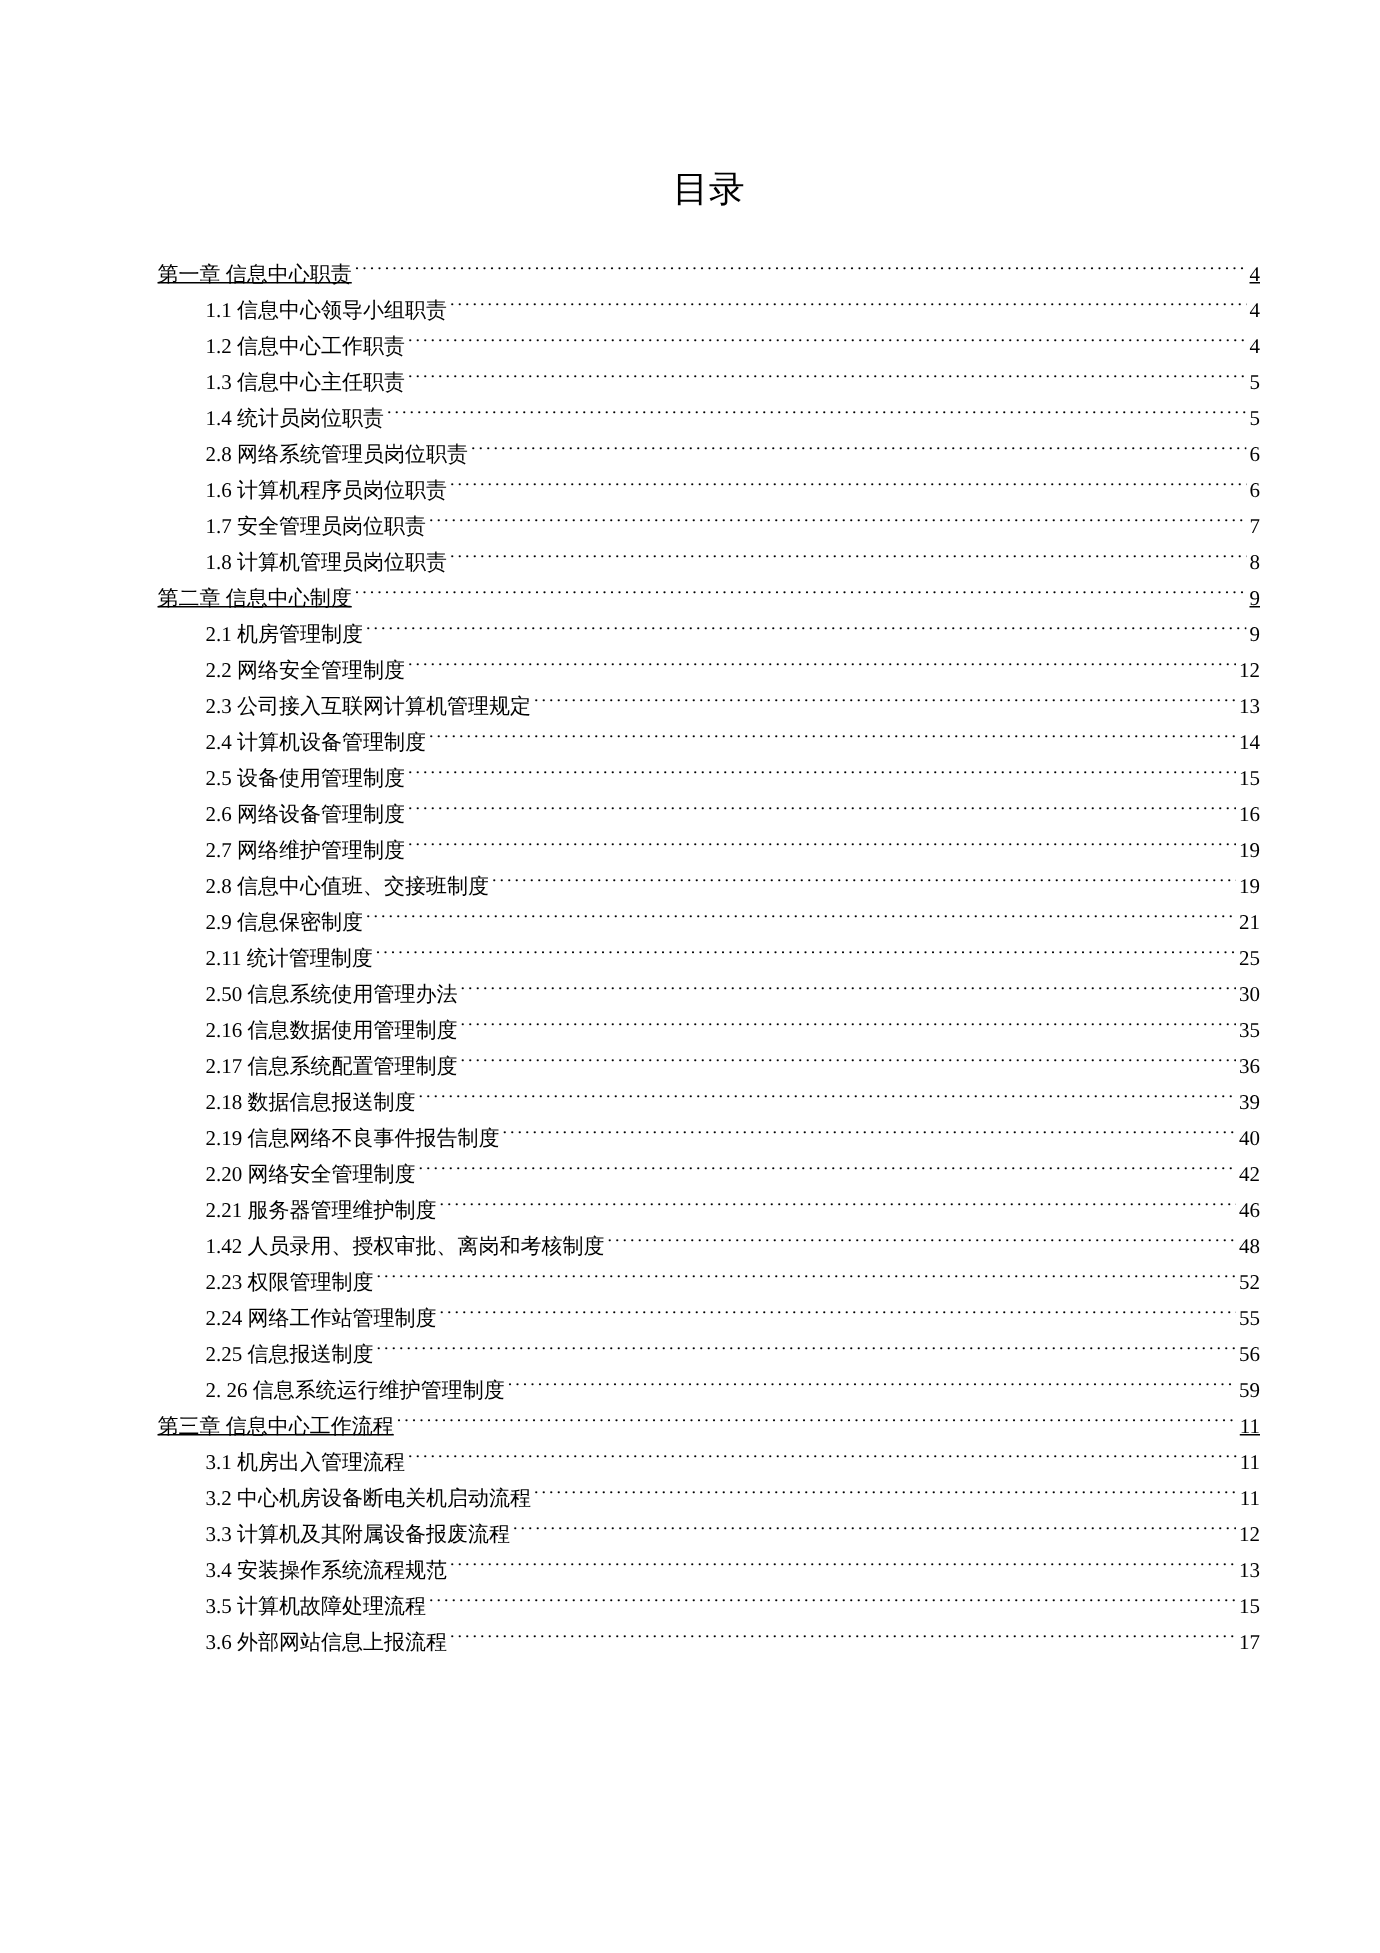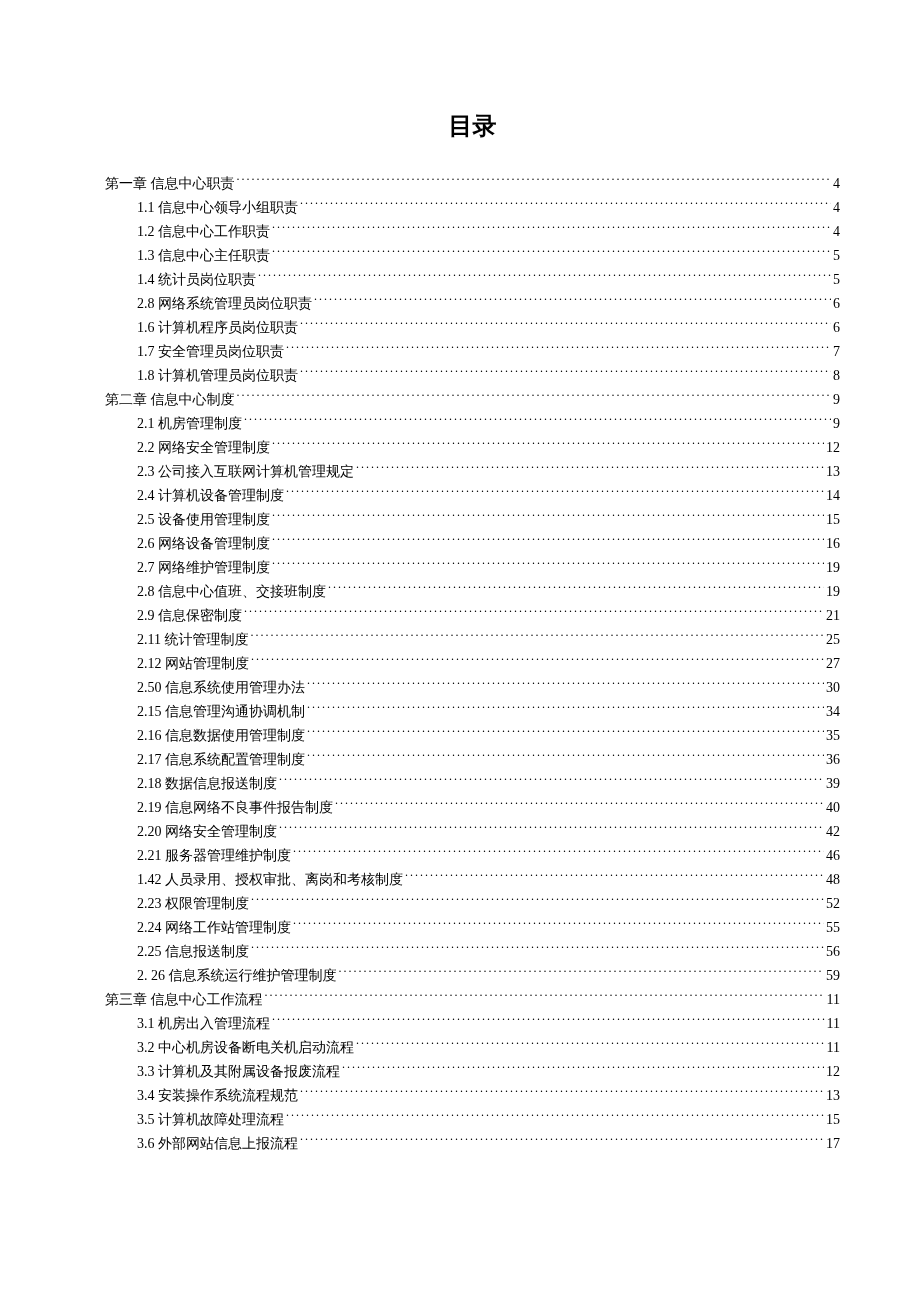--- a/index.html
+++ b/index.html
@@ -13,35 +13,36 @@
       width: 920px;
       height: 1302px;
       position: relative;
     }
     .page-content {
       padding: 110px 80px 60px 105px;
     }
     .title {
       text-align: center;
       font-size: 24px;
-      font-weight: bold;
+      font-weight: normal;
       color: #000;
       margin-bottom: 30px;
       font-family: "SimHei", "黑体", sans-serif;
     }
     .toc-line {
       display: flex;
       align-items: baseline;
       font-size: 14px;
       color: #000;
       line-height: 24px;
       white-space: nowrap;
     }
     .toc-line.level-0 {
       padding-left: 0;
+      text-decoration: underline;
     }
     .toc-line.level-1 {
       padding-left: 32px;
     }
     .toc-text {
       flex-shrink: 0;
     }
     .toc-dots {
       flex: 1;
       overflow: hidden;
@@ -162,33 +163,23 @@
         <span class="toc-text">2.9 信息保密制度</span>
         <span class="toc-dots"></span>
         <span class="toc-page">21</span>
       </div>
       <div class="toc-line level-1">
         <span class="toc-text">2.11 统计管理制度</span>
         <span class="toc-dots"></span>
         <span class="toc-page">25</span>
       </div>
       <div class="toc-line level-1">
-        <span class="toc-text">2.12 网站管理制度</span>
-        <span class="toc-dots"></span>
-        <span class="toc-page">27</span>
-      </div>
-      <div class="toc-line level-1">
         <span class="toc-text">2.50  信息系统使用管理办法</span>
         <span class="toc-dots"></span>
         <span class="toc-page">30</span>
-      </div>
-      <div class="toc-line level-1">
-        <span class="toc-text">2.15 信息管理沟通协调机制</span>
-        <span class="toc-dots"></span>
-        <span class="toc-page">34</span>
       </div>
       <div class="toc-line level-1">
         <span class="toc-text">2.16 信息数据使用管理制度</span>
         <span class="toc-dots"></span>
         <span class="toc-page">35</span>
       </div>
       <div class="toc-line level-1">
         <span class="toc-text">2.17 信息系统配置管理制度</span>
         <span class="toc-dots"></span>
         <span class="toc-page">36</span>

